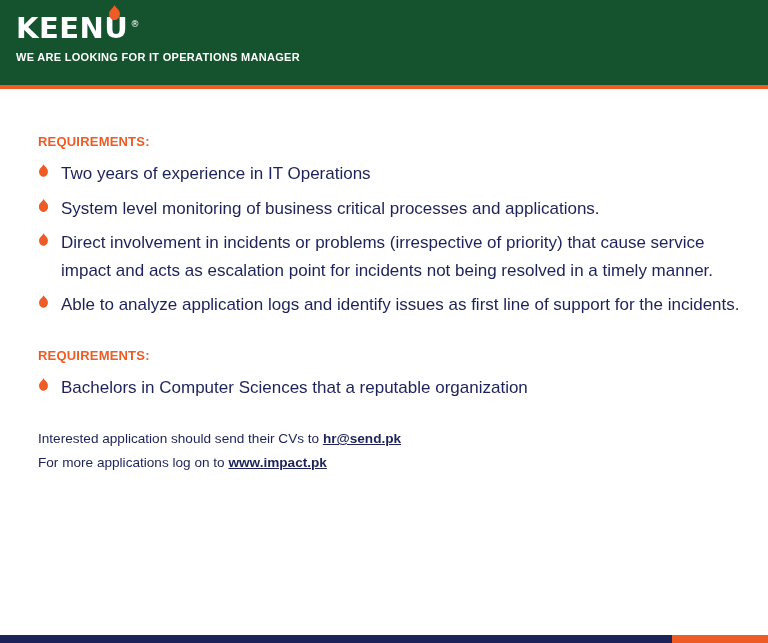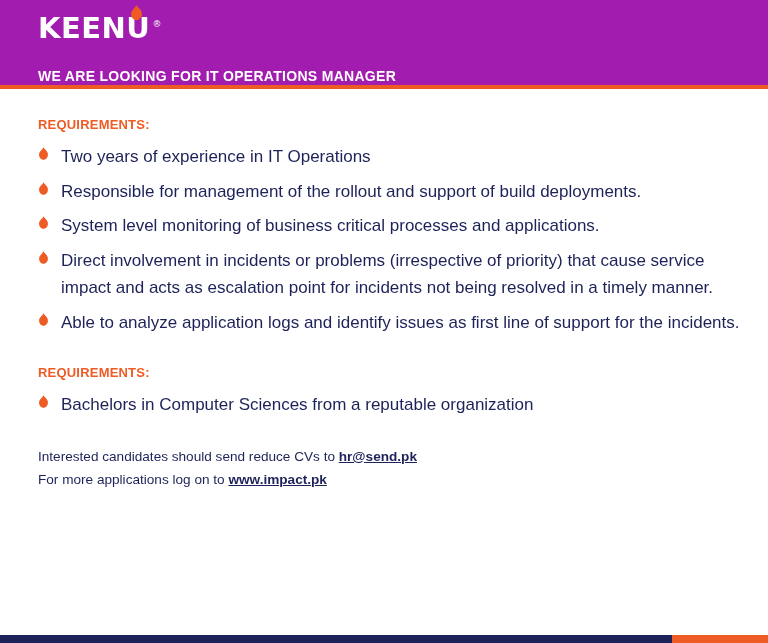--- a/index.html
+++ b/index.html
@@ -18,23 +18,23 @@
     width: 768px;
     height: 643px;
     background: #ffffff;
     box-sizing: border-box;
   }
   
   .header {
     position: relative;
     width: 100%;
     height: 89px;
-    background: #a21caf;
+    background: #14532d;
     box-sizing: border-box;
-    padding: 14px 0 0 38px;
+    padding: 14px 0 0 16px;
   }
   .logo-row {
     display: flex;
     align-items: flex-start;
   }
   .logo-text {
     font-family: "DejaVu Sans", sans-serif;
     font-weight: bold;
     font-size: 29px;
     letter-spacing: 0.5px;
@@ -50,39 +50,39 @@
     width: 11px;
     height: 15px;
   }
   .logo-reg {
     font-size: 9px;
     vertical-align: super;
     font-weight: normal;
     margin-left: 2px;
   }
   .header-title {
-    margin-top: 25px;
-    font-family: "Liberation Sans", sans-serif;
-    font-weight: bold;
-    font-size: 14px;
+    margin-top: 8px;
+    font-family: "Liberation Sans", sans-serif;
+    font-weight: bold;
+    font-size: 11px;
     letter-spacing: 0.3px;
     color: #ffffff;
   }
   .header-rule {
     position: absolute;
     left: 0;
     bottom: 0;
     width: 100%;
     height: 4px;
     background: #ef5b25;
   }
   
   .body-area {
     position: relative;
-    padding: 28px 20px 0 38px;
+    padding: 45px 20px 0 38px;
   }
   .section-title {
     color: #ef5b25;
     font-weight: bold;
     font-size: 13px;
     letter-spacing: 0.2px;
     margin: 0 0 11px 0;
     font-family: "Liberation Sans", sans-serif;
   }
   ul.bullets {
@@ -161,21 +161,20 @@
       <li>
         <svg class="flame" viewBox="0 0 11 15">
             <path d="M5.5 0 C7.2 3.4 10.9 4.6 10.9 8.9 C10.9 12.3 8.4 15 5.5 15 C2.6 15 0.1 12.3 0.1 8.9 C0.1 5.4 3.2 4.2 5.5 0 Z" fill="#ef5b25"></path>
           </svg>
         <span>Two years of experience in IT Operations</span>
       </li>
       <li>
         <svg class="flame" viewBox="0 0 11 15">
             <path d="M5.5 0 C7.2 3.4 10.9 4.6 10.9 8.9 C10.9 12.3 8.4 15 5.5 15 C2.6 15 0.1 12.3 0.1 8.9 C0.1 5.4 3.2 4.2 5.5 0 Z" fill="#ef5b25"></path>
           </svg>
-        <span>Responsible for management of the rollout and support of build deployments.</span>
       </li>
       <li>
         <svg class="flame" viewBox="0 0 11 15">
             <path d="M5.5 0 C7.2 3.4 10.9 4.6 10.9 8.9 C10.9 12.3 8.4 15 5.5 15 C2.6 15 0.1 12.3 0.1 8.9 C0.1 5.4 3.2 4.2 5.5 0 Z" fill="#ef5b25"></path>
           </svg>
         <span>System level monitoring of business critical processes and applications.</span>
       </li>
       <li>
         <svg class="flame" viewBox="0 0 11 15">
             <path d="M5.5 0 C7.2 3.4 10.9 4.6 10.9 8.9 C10.9 12.3 8.4 15 5.5 15 C2.6 15 0.1 12.3 0.1 8.9 C0.1 5.4 3.2 4.2 5.5 0 Z" fill="#ef5b25"></path>
@@ -191,27 +190,27 @@
     </ul>
 
     <div class="gap-1"></div>
 
     <div class="section-title">REQUIREMENTS:</div>
     <ul class="bullets">
       <li>
         <svg class="flame" viewBox="0 0 11 15">
             <path d="M5.5 0 C7.2 3.4 10.9 4.6 10.9 8.9 C10.9 12.3 8.4 15 5.5 15 C2.6 15 0.1 12.3 0.1 8.9 C0.1 5.4 3.2 4.2 5.5 0 Z" fill="#ef5b25"></path>
           </svg>
-        <span>Bachelors in Computer Sciences from a reputable organization</span>
+        <span>Bachelors in Computer Sciences that a reputable organization</span>
       </li>
     </ul>
 
     <div class="contact">
       <div>
-        <span>Interested candidates should send reduce CVs to </span><a class="link" href="#">hr@send.pk</a>
+        <span>Interested application should send their CVs to </span><a class="link" href="#">hr@send.pk</a>
       </div>
       <div>
         <span>For more applications log on to </span><a class="link" href="#">www.impact.pk</a>
       </div>
     </div>
 
   </div>
 
   <div class="footer-bar">
     <div class="orange-seg"></div>

